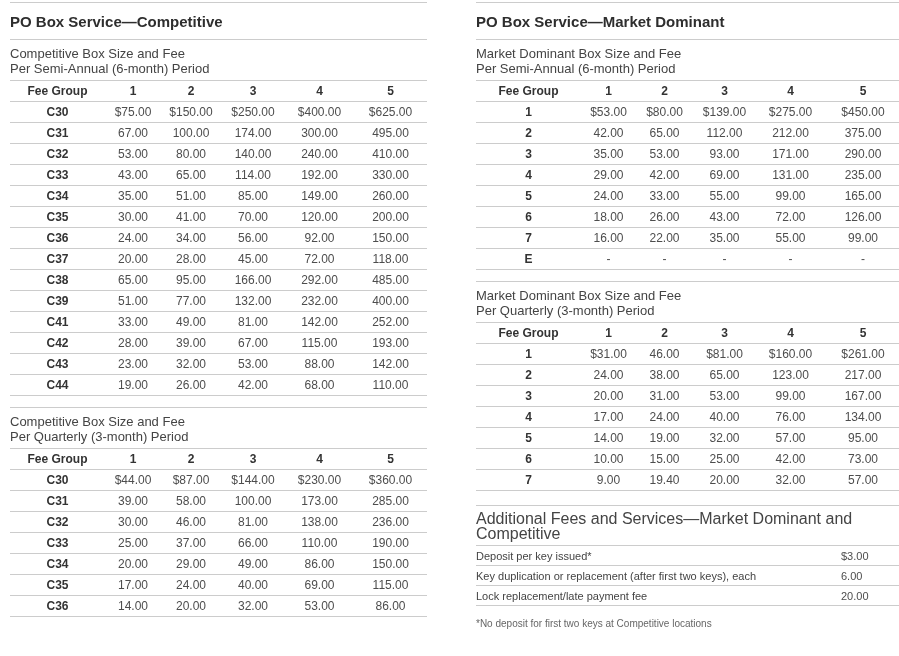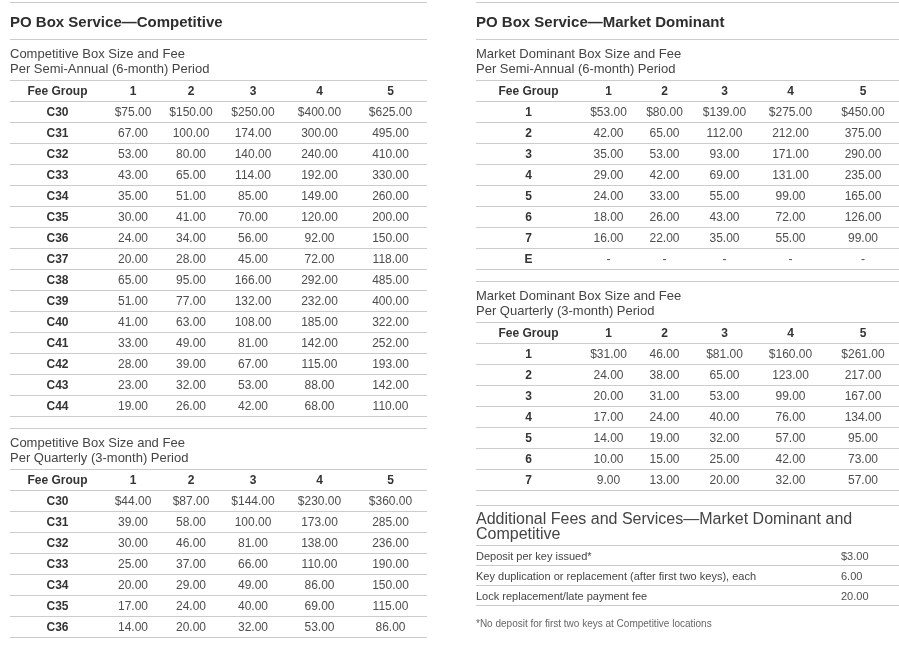--- a/index.html
+++ b/index.html
@@ -182,28 +182,20 @@
           </tr>
           <tr>
             <td class="fee">C39</td>
             <td class="num">51.00</td>
             <td class="num">77.00</td>
             <td class="num">132.00</td>
             <td class="num">232.00</td>
             <td class="num">400.00</td>
           </tr>
           <tr>
-            <td class="fee">C40</td>
-            <td class="num">41.00</td>
-            <td class="num">63.00</td>
-            <td class="num">108.00</td>
-            <td class="num">185.00</td>
-            <td class="num">322.00</td>
-          </tr>
-          <tr>
             <td class="fee">C41</td>
             <td class="num">33.00</td>
             <td class="num">49.00</td>
             <td class="num">81.00</td>
             <td class="num">142.00</td>
             <td class="num">252.00</td>
           </tr>
           <tr>
             <td class="fee">C42</td>
             <td class="num">28.00</td>
@@ -484,21 +476,21 @@
             <td class="fee">6</td>
             <td class="num">10.00</td>
             <td class="num">15.00</td>
             <td class="num">25.00</td>
             <td class="num">42.00</td>
             <td class="num">73.00</td>
           </tr>
           <tr>
             <td class="fee">7</td>
             <td class="num">9.00</td>
-            <td class="num">13.00</td>
+            <td class="num">19.40</td>
             <td class="num">20.00</td>
             <td class="num">32.00</td>
             <td class="num">57.00</td>
           </tr>
         </tbody>
     </table>
   </div>
 
   <div>
     <div class="addl-title">Additional Fees and Services—Market Dominant and Competitive</div>

